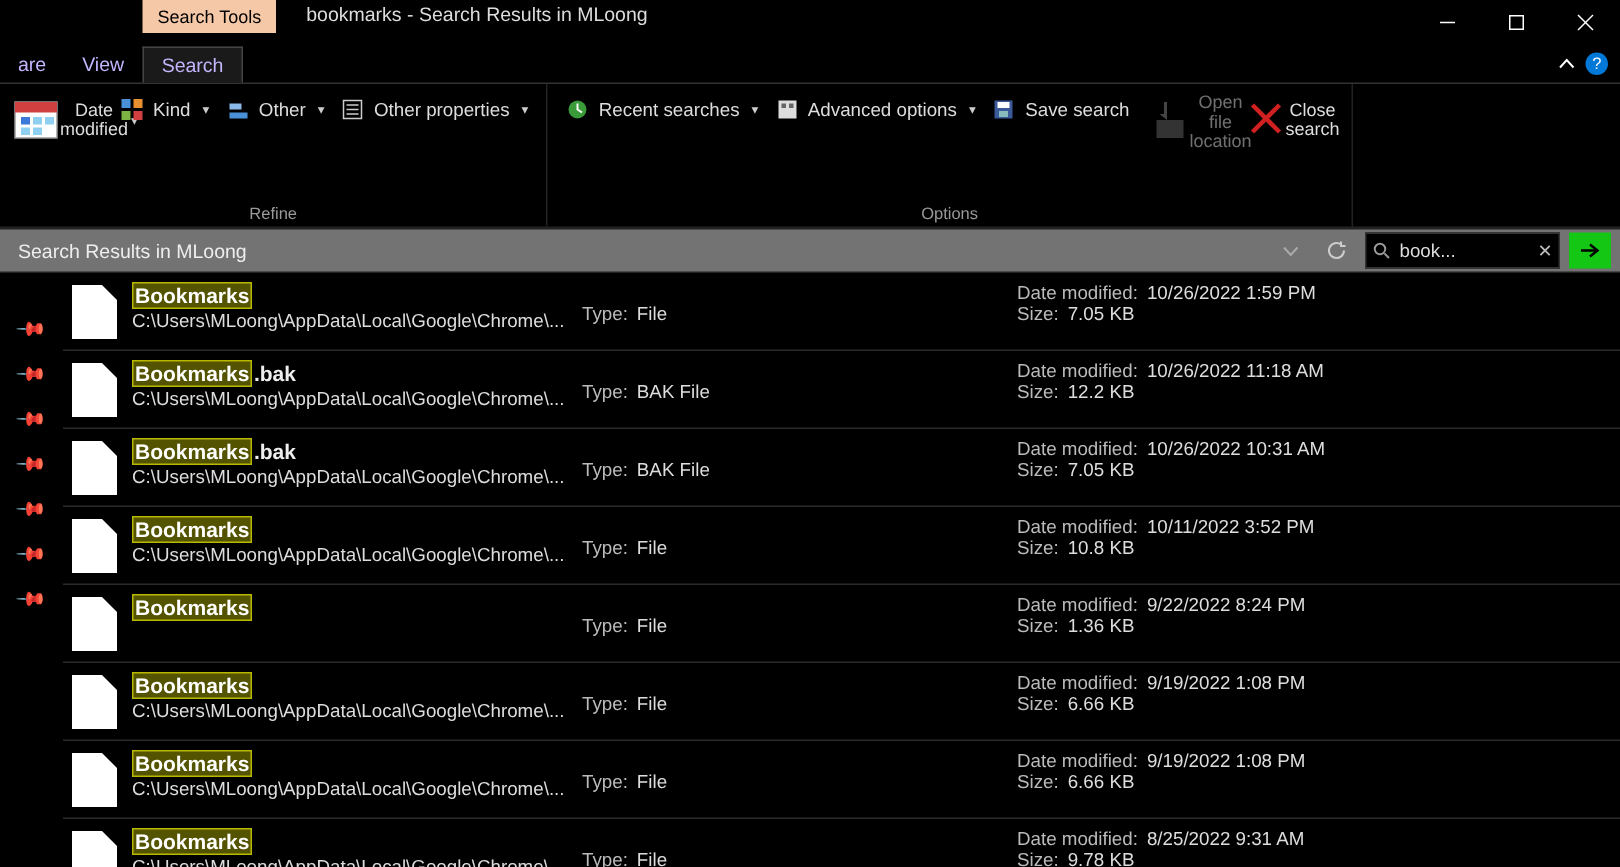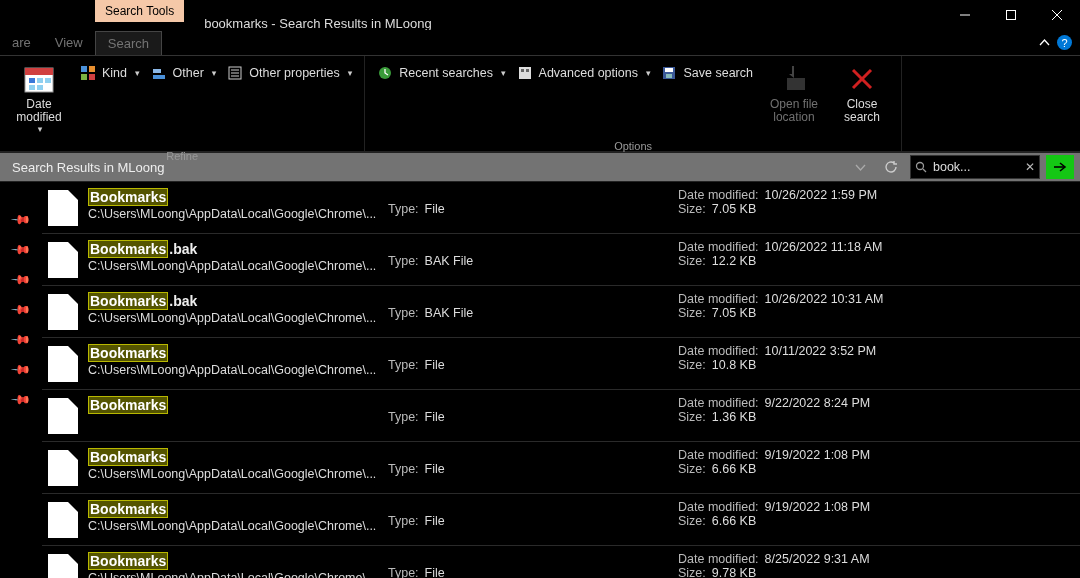--- a/index.html
+++ b/index.html
@@ -1,31 +1,31 @@
 <!DOCTYPE html>
 <html><head>
 <meta charset="utf-8">
 <style>
   * { margin:0; padding:0; box-sizing:border-box; font-family:"Segoe UI",Arial,sans-serif; }
   body { background:#000; color:#fff; width:1080px; height:578px; overflow:hidden; font-size:13px; }
   .titlebar { height:30px; background:#000; display:flex; align-items:flex-start; }
   .st-tab { background:#f5c8a8; color:#000; padding:2px 10px; font-size:12px; height:22px; display:flex; align-items:center; margin-left:95px; }
-  .title-text { color:#ddd; font-size:13px; margin-left:20px; margin-top:16px; }
+  .title-text { color:#ddd; font-size:13px; margin-left:20px; margin-top:2px; }
   .win-controls { margin-left:auto; display:flex; gap:0; }
   .win-btn { width:46px; height:30px; display:flex; align-items:center; justify-content:center; color:#fff; font-size:14px; }
   .menubar { height:26px; background:#000; display:flex; align-items:center; font-size:13px; border-bottom:1px solid #333; position:relative; }
-  .menubar .mitem { padding:4px 12px; color:#737373; }
+  .menubar .mitem { padding:4px 12px; color:#c4b5fd; }
   .menubar .mitem.active { background:#1a1a1a; border-top:1px solid #444; border-left:1px solid #444; border-right:1px solid #444; }
   .collapse-caret { position:absolute; right:30px; color:#fff; font-size:11px; }
   .help-icon { position:absolute; right:8px; width:15px; height:15px; border-radius:50%; background:#0078d7; color:#fff; font-size:11px; display:flex; align-items:center; justify-content:center; }
   .ribbon { height:96px; background:#000; display:flex; border-bottom:1px solid #222; }
   .rgroup { display:flex; flex-direction:column; padding:4px 8px 2px 8px; border-right:1px solid #222; }
   .rgroup-body { flex:1; display:flex; align-items:flex-start; gap:6px; }
   .rgroup-label { text-align:center; font-size:11px; color:#999; padding-top:2px;margin-top:14px; }
-  .big-btn { display:flex; flex-direction:column; align-items:center; justify-content:flex-start; width:62px; font-size:12px; text-align:center; color:#ddd; padding-top:2px; }
+  .big-btn { display:flex; flex-direction:row; align-items:center; justify-content:flex-start; width:62px; font-size:12px; text-align:center; color:#ddd; padding-top:2px; }
   .big-btn .ico { width:34px; height:34px; margin-bottom:2px; display:flex; align-items:center; justify-content:center; }
   .small-stack { display:flex; flex-direction:row; gap:3px; padding-top:2px; }
   .small-btn { display:flex; align-items:center; gap:6px; font-size:12.5px; color:#ddd; height:22px; padding:0 4px; white-space:nowrap; }
   .dd { font-size:9px; color:#ccc; margin-left:2px; }
   .addrbar { height:30px; background:#737373; display:flex; align-items:center; border-top:1px solid #222; border-bottom:1px solid #222; padding:0 6px; gap:6px; }
   .address { flex:1; font-size:13px; color:#eee; padding:3px 6px; }
   .addr-chevron { color:#888; font-size:11px; padding:0 6px; }
   .refresh { color:#ccc; font-size:13px; padding:0 6px; }
   .searchbox { display:flex; align-items:center; background:#000; border:1px solid #333; height:24px; width:130px; padding:0 4px; gap:6px;justify-content:flex-end; }
   .searchbox .mag { color:#888; font-size:12px; }

